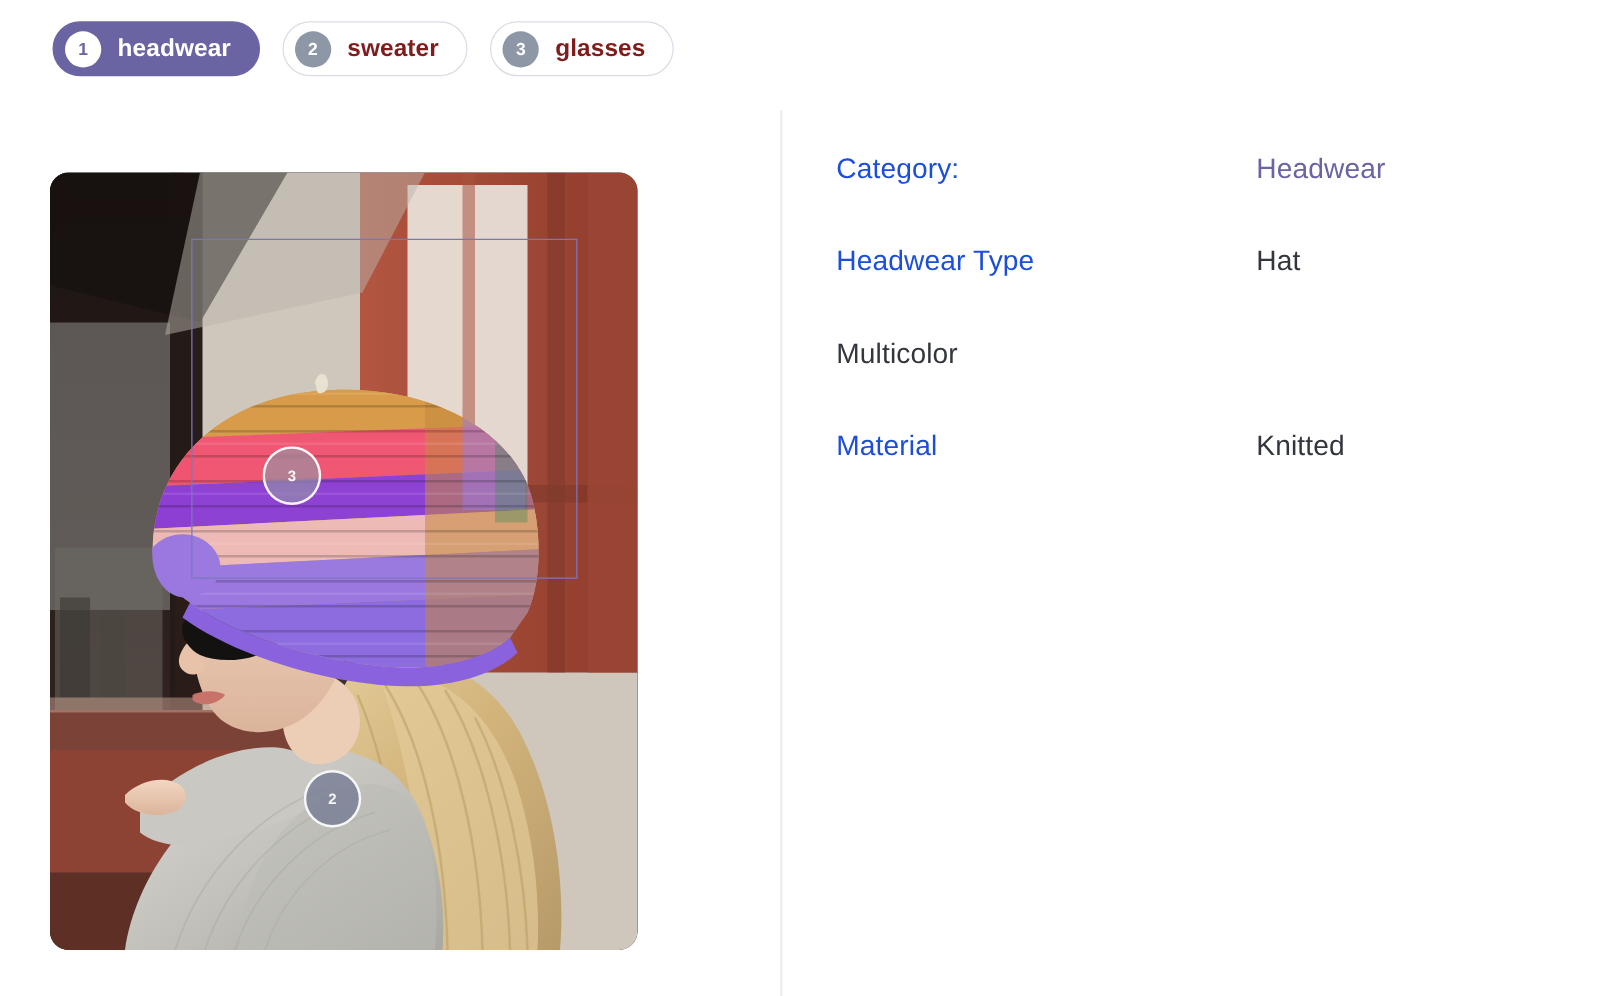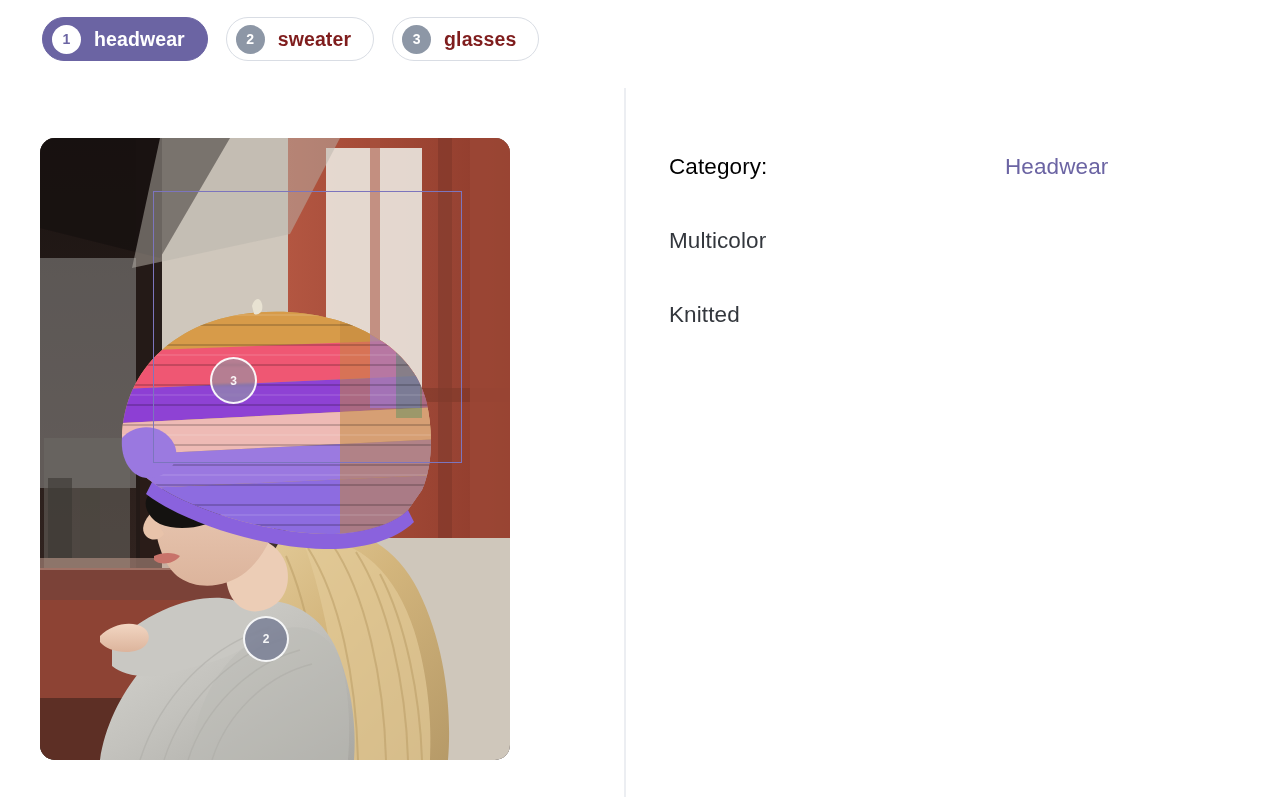--- a/index.html
+++ b/index.html
@@ -142,23 +142,22 @@
     display: flex;
     align-items: baseline;
     margin-bottom: 48px;
   }
   .attr-row:last-child { margin-bottom: 0; }
   .attr-label {
     width: 336px;
     flex: 0 0 336px;
     font-size: 22.5px;
     font-weight: 500;
-    color: #000000;
+    color: #1d4ed8;
     letter-spacing: .1px;
-    margin-top: 32px;
   }
   .attr-value {
     font-size: 22.5px;
     font-weight: 500;
     color: #33373d;
     letter-spacing: .1px;
   }
   .attr-value.accent { color: #6b64a3; }
 </style>
 </head>
@@ -348,22 +347,27 @@
 
 </div>
 
 <div class="attr-panel">
 
   <div class="attr-row">
     <div class="attr-label">Category:</div>
     <div class="attr-value accent">Headwear</div>
   </div>
 
+  <div class="attr-row">
+    <div class="attr-label">Headwear Type</div>
+    <div class="attr-value">Hat</div>
+  </div>
 
   <div class="attr-row">
     <div class="attr-value">Multicolor</div>
   </div>
 
   <div class="attr-row">
+    <div class="attr-label">Material</div>
     <div class="attr-value">Knitted</div>
   </div>
 
 </div>
 
 </body></html>

